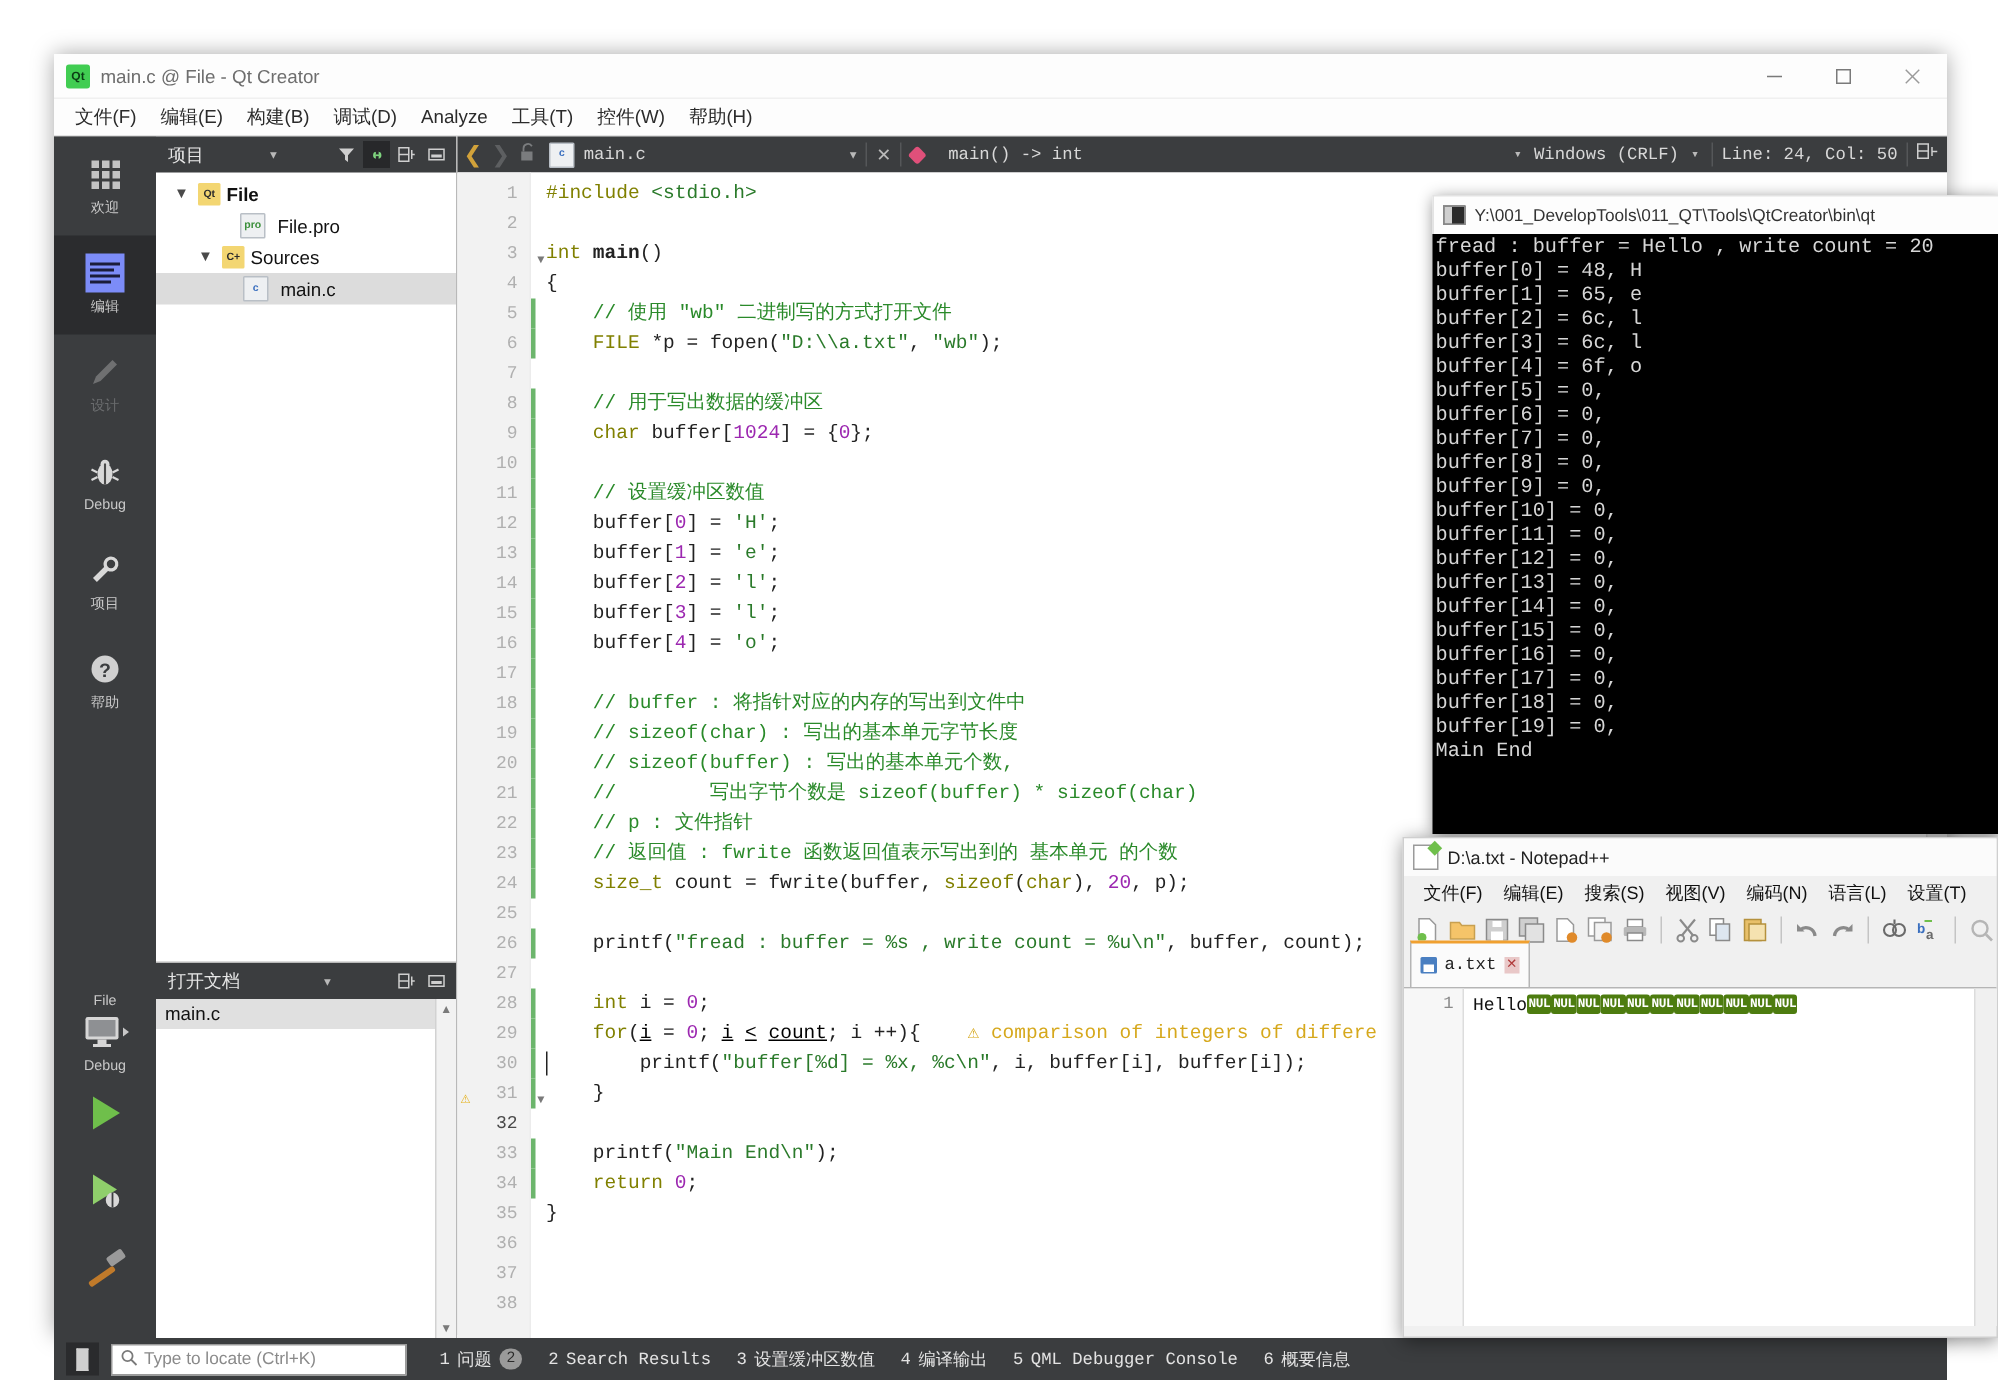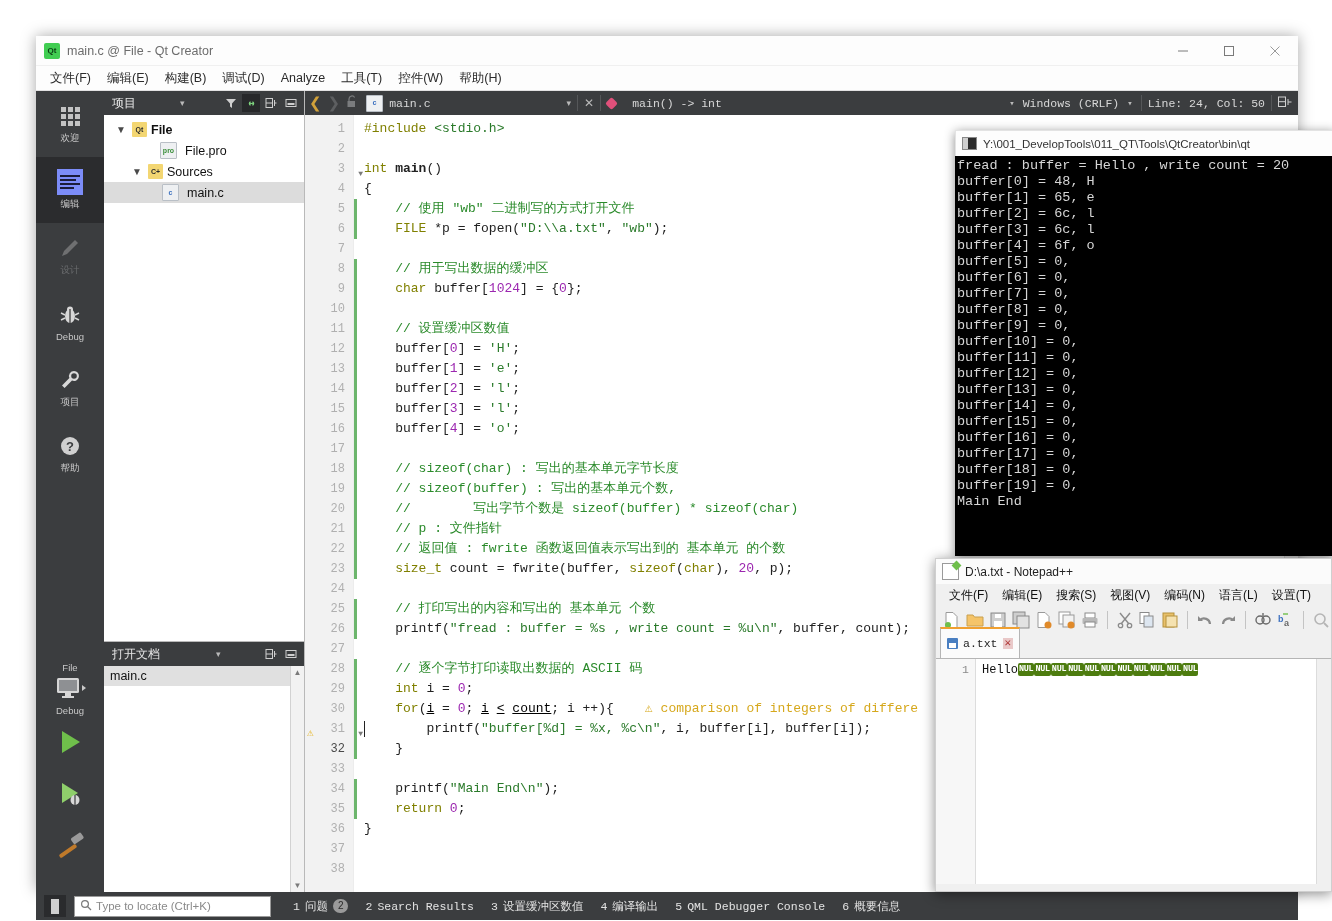--- a/index.html
+++ b/index.html
@@ -540,31 +540,30 @@
               <div class="cl"><span class="blockbar"></span><span>    <span class="cmt">// 用于写出数据的缓冲区</span></span></div>
               <div class="cl"><span class="blockbar"></span><span>    <span class="kw">char</span> <span class="plain">buffer[</span><span class="num">1024</span><span class="plain">] = {</span><span class="num">0</span><span class="plain">};</span></span></div>
               <div class="cl"><span class="blockbar"></span><span></span></div>
               <div class="cl"><span class="blockbar"></span><span>    <span class="cmt">// 设置缓冲区数值</span></span></div>
               <div class="cl"><span class="blockbar"></span><span>    <span class="plain">buffer[</span><span class="num">0</span><span class="plain">] = </span><span class="str">'H'</span><span class="plain">;</span></span></div>
               <div class="cl"><span class="blockbar"></span><span>    <span class="plain">buffer[</span><span class="num">1</span><span class="plain">] = </span><span class="str">'e'</span><span class="plain">;</span></span></div>
               <div class="cl"><span class="blockbar"></span><span>    <span class="plain">buffer[</span><span class="num">2</span><span class="plain">] = </span><span class="str">'l'</span><span class="plain">;</span></span></div>
               <div class="cl"><span class="blockbar"></span><span>    <span class="plain">buffer[</span><span class="num">3</span><span class="plain">] = </span><span class="str">'l'</span><span class="plain">;</span></span></div>
               <div class="cl"><span class="blockbar"></span><span>    <span class="plain">buffer[</span><span class="num">4</span><span class="plain">] = </span><span class="str">'o'</span><span class="plain">;</span></span></div>
               <div class="cl"><span class="blockbar"></span><span></span></div>
+              <div class="cl"><span class="blockbar"></span><span>    <span class="cmt">// buffer : 将指针对应的内存的写出到文件中</span></span></div>
               <div class="cl"><span class="blockbar"></span><span>    <span class="cmt">// sizeof(char) : 写出的基本单元字节长度</span></span></div>
               <div class="cl"><span class="blockbar"></span><span>    <span class="cmt">// sizeof(buffer) : 写出的基本单元个数,</span></span></div>
               <div class="cl"><span class="blockbar"></span><span>    <span class="cmt">//        写出字节个数是 sizeof(buffer) * sizeof(char)</span></span></div>
               <div class="cl"><span class="blockbar"></span><span>    <span class="cmt">// p : 文件指针</span></span></div>
               <div class="cl"><span class="blockbar"></span><span>    <span class="cmt">// 返回值 : fwrite 函数返回值表示写出到的 基本单元 的个数</span></span></div>
               <div class="cl"><span class="blockbar"></span><span>    <span class="type">size_t</span> <span class="plain">count = </span><span class="fn">fwrite</span><span class="plain">(buffer, </span><span class="kw">sizeof</span><span class="plain">(</span><span class="kw">char</span><span class="plain">), </span><span class="num">20</span><span class="plain">, p);</span></span></div>
               <div class="cl"><span></span></div>
-              <div class="cl"><span class="blockbar"></span><span>    <span class="cmt">// 打印写出的内容和写出的 基本单元 个数</span></span></div>
               <div class="cl"><span class="blockbar"></span><span>    <span class="fn">printf</span><span class="plain">(</span><span class="str">"fread : buffer = %s , write count = %u\n"</span><span class="plain">, buffer, count);</span></span></div>
               <div class="cl"><span></span></div>
-              <div class="cl"><span class="blockbar"></span><span>    <span class="cmt">// 逐个字节打印读取出数据的 ASCII 码</span></span></div>
               <div class="cl"><span class="blockbar"></span><span>    <span class="kw">int</span> <span class="plain">i = </span><span class="num">0</span><span class="plain">;</span></span></div>
               <div class="cl"><span class="blockbar"></span><span>    <span class="kw">for</span><span class="plain">(</span><span class="underline">i</span><span class="plain"> = </span><span class="num">0</span><span class="plain">; </span><span class="underline">i</span><span class="plain"> </span><span class="underline">&lt;</span><span class="plain"> </span><span class="underline">count</span><span class="plain">; i ++){</span></span><span class="warntxt">    ⚠ comparison of integers of differe</span></div>
               <div class="cl cursor"><span class="blockbar"></span><span>        <span class="fn">printf</span><span class="plain">(</span><span class="str">"buffer[%d] = %x, %c\n"</span><span class="plain">, i, buffer[i], buffer[i]);</span></span></div>
               <div class="cl"><span class="blockbar"></span><span>    <span class="plain">}</span></span></div>
               <div class="cl"><span></span></div>
               <div class="cl"><span class="blockbar"></span><span>    <span class="fn">printf</span><span class="plain">(</span><span class="str">"Main End\n"</span><span class="plain">);</span></span></div>
               <div class="cl"><span class="blockbar"></span><span>    <span class="kw">return</span> <span class="num">0</span><span class="plain">;</span></span></div>
               <div class="cl"><span><span class="plain">}</span></span></div>
               <div class="cl"><span></span></div>
             </div>

